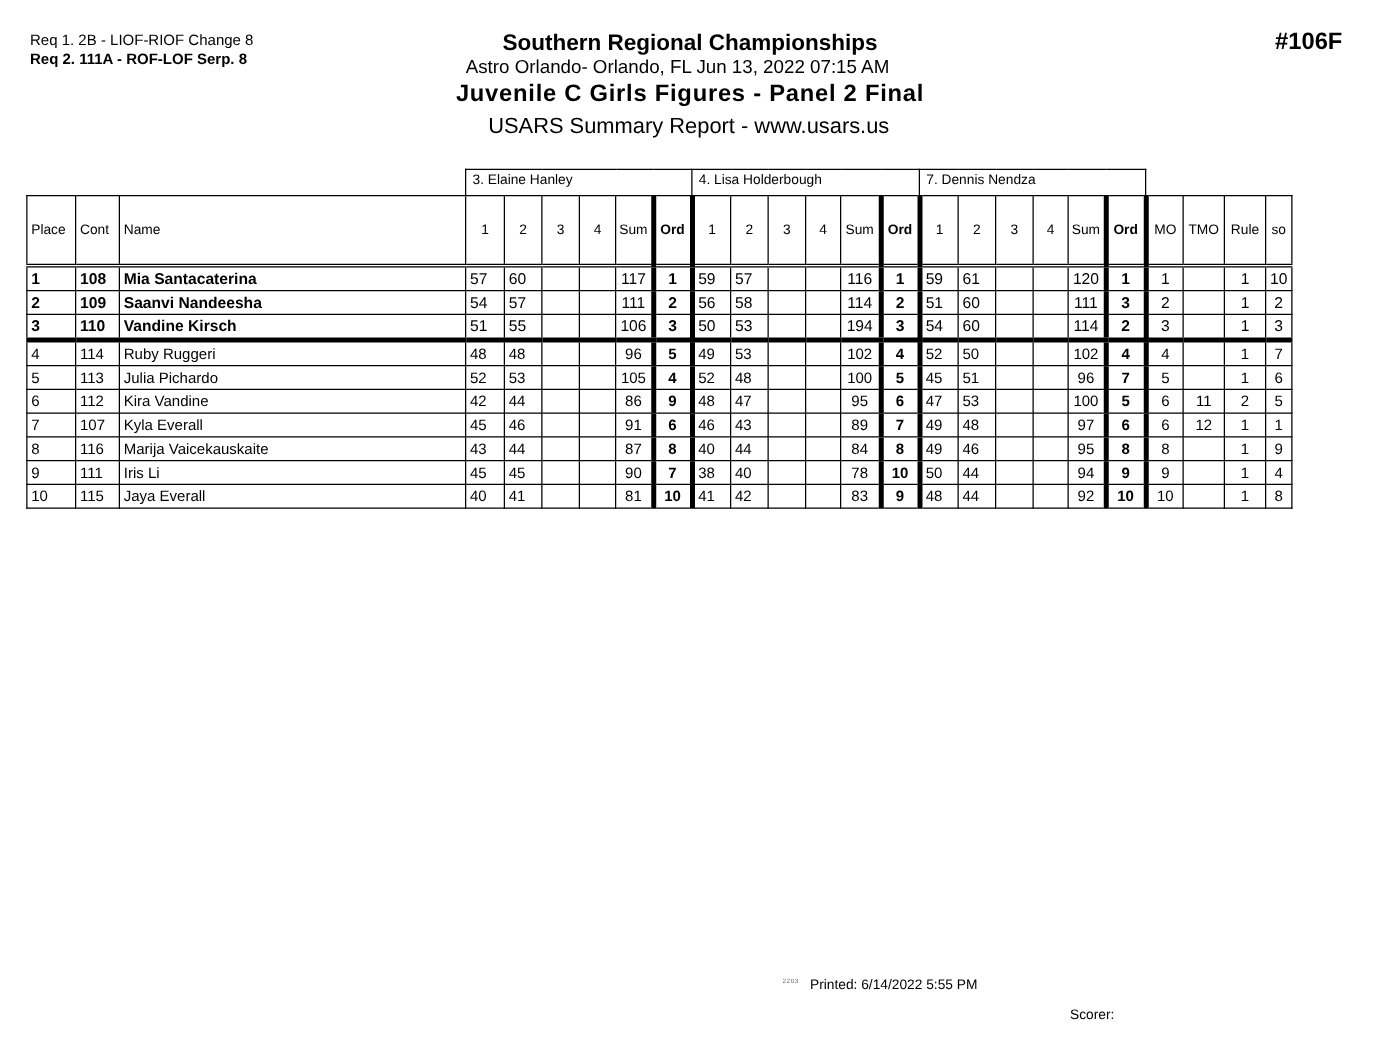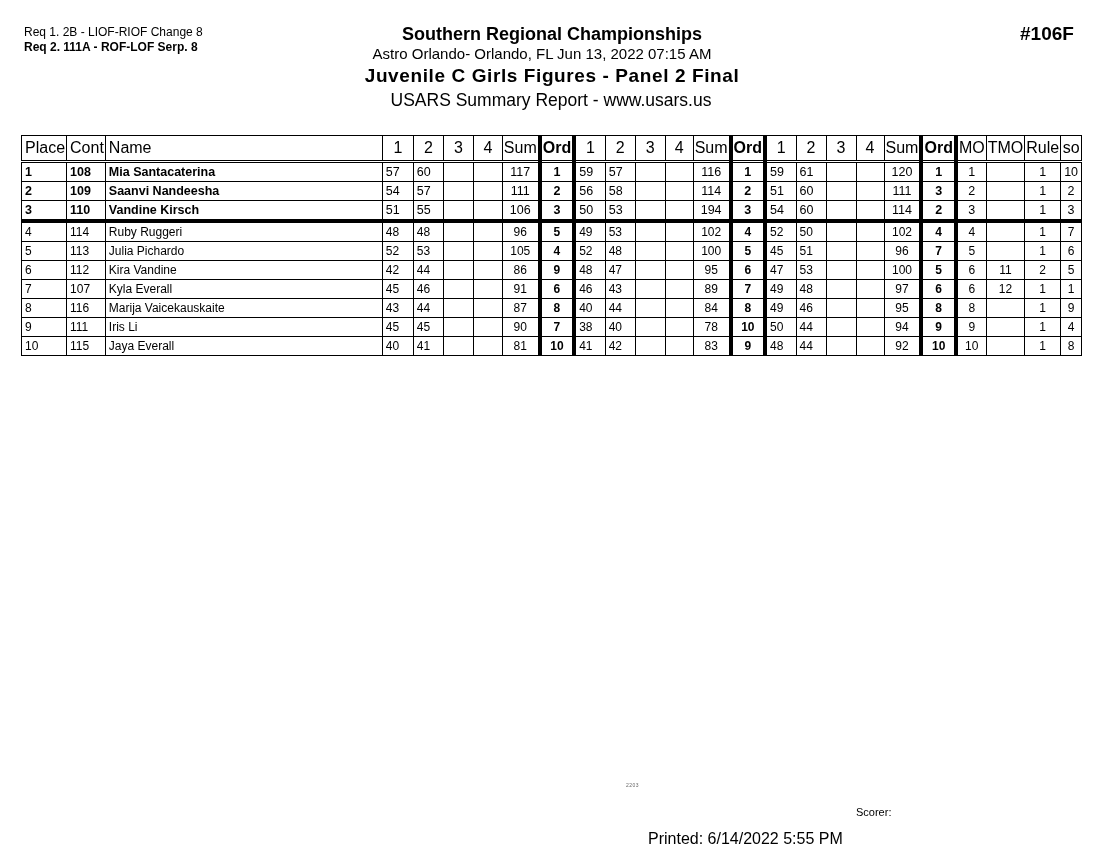--- a/index.html
+++ b/index.html
@@ -10,32 +10,32 @@
   .t1 { top: 24px; left: 2px; font-size: 18px; font-weight: bold; }
   .t2 { top: 45px; left: -8px; font-size: 15px; }
   .t3 { top: 65px; left: 2px; font-size: 19px; font-weight: bold; letter-spacing: 0.6px; }
   .t4 { top: 90px; left: 1px; font-size: 17.5px; }
   .event-no { position: absolute; top: 23px; left: 1020px; font-size: 19px; font-weight: bold; }
 
   table.results { position: absolute; left: 21px; top: 135px; border-collapse: collapse; font-size: 12px; table-layout: fixed; }
   table.results td { border: 1px solid #000; padding: 0 3px; height: 19px; line-height: 18px; white-space: nowrap; overflow: hidden; }
   table.results tr.judges td { height: 20px; vertical-align: top; line-height: 16px; font-size: 11px; padding-left: 5px; }
   table.results tr.judges td.blank { border: none; }
-  table.results tr.hdr td { text-align: center; font-size: 16px; padding: 2px 1px; height: 20px; border-bottom: 3px double #000; }
+  table.results tr.hdr td { text-align: center; font-size: 11px; padding: 17px 1px; height: 20px; border-bottom: 3px double #000; }
   table.results tr.hdr td.left { text-align: left; padding-left: 3px; }
   td.c { text-align: center; }
   td.r { text-align: center; }
   td.ord { font-weight: bold; text-align: center; border-right: 4px solid #000 !important; border-left: 4px solid #000 !important; }
   tr.top3 td.b { font-weight: bold; }
   tr.top3 td { font-size: 12.5px; }
   tr.cut td { border-bottom: 4px solid #000 !important; }
   tr.data td { height: 18px; }
 
   .footer-code { position: absolute; left: 626px; top: 782px; font-size: 5px; color: #666; letter-spacing: 0.5px; }
-  .printed { position: absolute; left: 648px; top: 782px; font-size: 16px; margin-top: 48px; }
+  .printed { position: absolute; left: 648px; top: 782px; font-size: 11px; }
   .scorer { position: absolute; left: 856px; top: 782px; font-size: 11px; margin-top: 24px; }
 </style>
 </head>
 <body>
 
 <div class="req req1">Req  1.  2B - LIOF-RIOF Change 8</div>
 <div class="req req2">Req  2.  111A - ROF-LOF Serp. 8</div>
 <div class="title t1">Southern Regional Championships</div>
 <div class="title t2">Astro Orlando- Orlando, FL  Jun 13, 2022  07:15 AM</div>
 <div class="title t3">Juvenile C Girls Figures - Panel 2 Final</div>
@@ -64,20 +64,27 @@
       <col style="width:30px">
       <col style="width:28px">
       <col style="width:30px">
       <col style="width:32px">
     <col style="width:30px">
       <col style="width:33px">
       <col style="width:33px">
       <col style="width:20px">
   </colgroup>
   <tbody id="tbody">
+      <tr class="judges">
+        <td class="blank" colspan="3"></td>
+        <td colspan="6">3.  Elaine Hanley</td>
+        <td colspan="6">4.  Lisa Holderbough</td>
+        <td colspan="6">7.  Dennis Nendza</td>
+        <td class="blank" colspan="4"></td>
+      </tr>
       <tr class="hdr">
         <td class="left">Place</td>
         <td class="left">Cont</td>
         <td class="left">Name</td>
         <td>1</td>
         <td>2</td>
         <td>3</td>
         <td>4</td>
         <td>Sum</td>
         <td class="ord">Ord</td>

